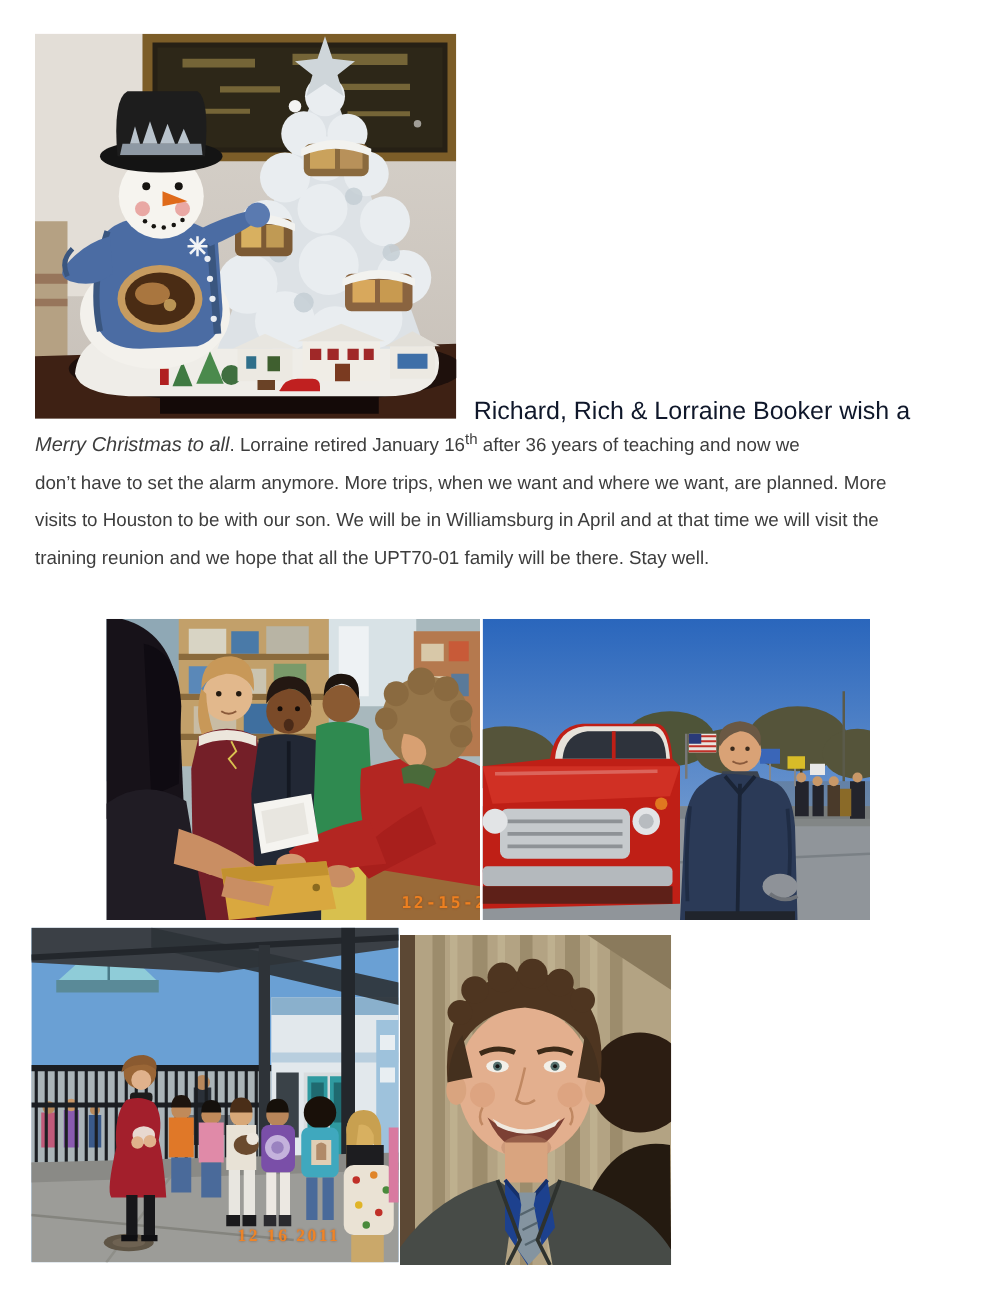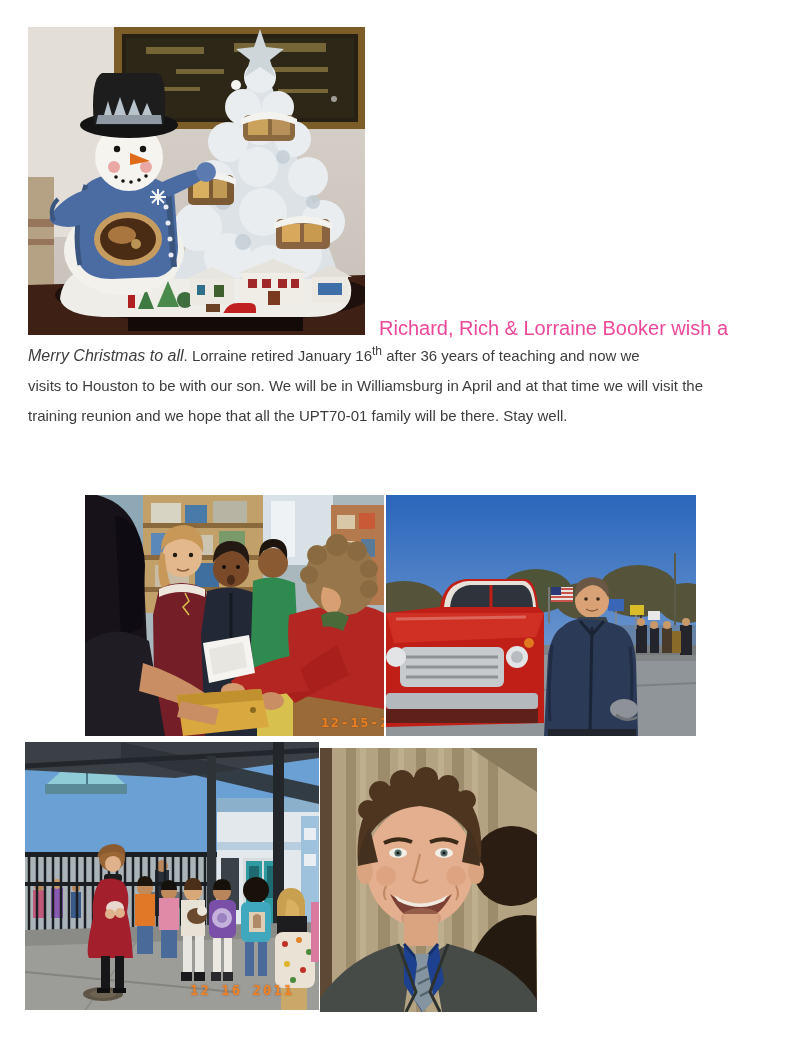--- a/index.html
+++ b/index.html
@@ -5,38 +5,38 @@
   html,body{margin:0;padding:0;}
   body{
     width:800px;height:1039px;background:#ffffff;overflow:hidden;position:relative;
     font-family:"Liberation Sans",sans-serif;color:#3d3d3d;
   }
   .page{position:absolute;inset:0;}
   .letter{padding:27px 25px 0 28px;}
   .first-line{white-space:nowrap;}
   .photo-inline{display:inline-block;vertical-align:baseline;margin-right:14px;}
   .photo-inline svg{display:block;}
-  .heading{font-size:20px;color:#ec4899;}
+  .heading{font-size:20px;color:#0f172a;}
   .line{height:28px;line-height:28px;font-size:15px;white-space:nowrap;margin-top:2px;}
   .salutation{font-style:italic;font-size:16px;}
   .sep{font-size:15px;}
   sup{font-size:12px;vertical-align:super;line-height:0;}
   figure{margin:0;position:absolute;overflow:hidden;}
   figure svg{display:block;}
   #photo-classroom{left:85px;top:495px;width:299px;height:241px;}
   #photo-truck{left:386px;top:495px;width:310px;height:241px;}
   #photo-schoolyard{left:25px;top:742px;width:294px;height:268px;}
   #photo-portrait{left:320px;top:748px;width:217px;height:264px;}
   .timestamp{
     position:absolute;color:#f5821e;font-family:"DejaVu Sans Mono",monospace;
     font-weight:bold;font-size:13px;letter-spacing:2px;opacity:.92;
     text-shadow:0 0 2px rgba(120,50,0,.6);white-space:nowrap;
   }
   #photo-classroom .timestamp{right:-6px;bottom:6px;}
-  #photo-schoolyard .timestamp{left:165px;bottom:12px;font-size:14px;}
+  #photo-schoolyard .timestamp{left:165px;bottom:12px;font-size:14px;font-family:Liberation Serif, serif;}
 </style>
 </head>
 <body>
 
 <div class="page">
 
   <div class="letter">
     <div class="first-line">
       <span class="photo-inline" aria-label="Snowman figurine in blue coat and top hat beside a white Christmas village tree on a dark wooden base">
         <svg viewBox="0 0 337 308" width="337" height="308" aria-hidden="true">
@@ -183,20 +183,21 @@
               <polygon points="76,88 80,74 84,88"></polygon>
               <polygon points="86,88 92,70 98,88"></polygon>
               <polygon points="100,88 106,72 112,88"></polygon>
               <polygon points="114,88 119,76 124,88"></polygon>
             </g>
         </svg>
       </span><span class="heading">Richard, Rich &amp; Lorraine Booker wish a</span>
     </div>
 
     <div class="line"><span class="salutation">Merry Christmas to all</span><span class="sep">. </span><span>Lorraine retired January 16</span><sup>th</sup><span> after 36 years of teaching and now we</span></div>
+    <div class="line">don’t have to set the alarm anymore. More trips, when we want and where we want, are planned. More</div>
     <div class="line">visits to Houston to be with our son. We will be in Williamsburg in April and at that time we will visit the</div>
     <div class="line">training reunion and we hope that all the UPT70-01 family will be there.  Stay well.</div>
   </div>
 
   <figure id="photo-classroom" aria-label="Teacher in red sweater handing papers and a yellow envelope to students in a classroom">
     <svg viewBox="0 0 299 241" width="299" height="241" aria-hidden="true">
       <rect width="299" height="241" fill="#a8b8bd"></rect>
       <rect x="0" y="0" width="60" height="130" fill="#8fa8b5"></rect>
       <rect x="178" y="0" width="70" height="70" fill="#d8e2e6"></rect>
       <rect x="186" y="6" width="24" height="56" fill="#eef2f4"></rect>

